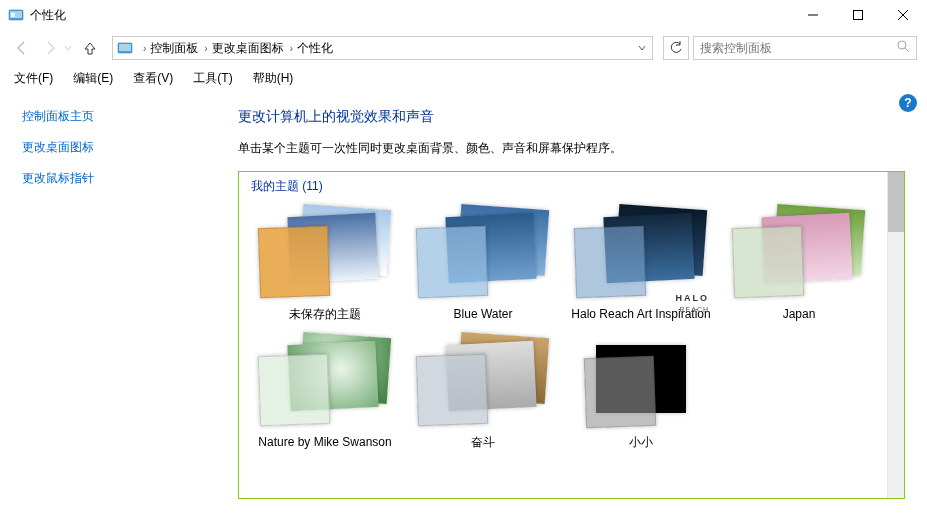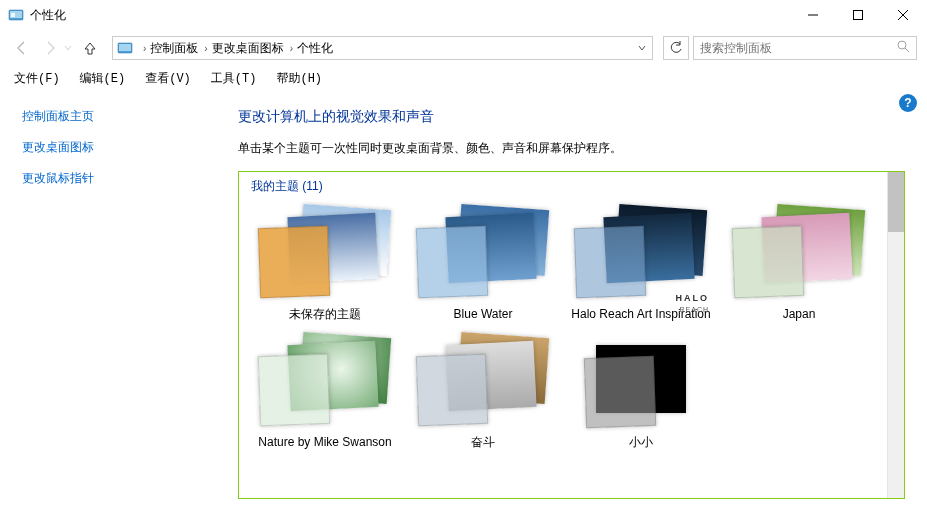--- a/index.html
+++ b/index.html
@@ -23,21 +23,21 @@
     .crumb { font-size: 12px; color: #000; margin-right: 2px; white-space: nowrap; }
     .crumb-sep { margin: 0 4px; color: #555; font-size: 10px; }
     .addr-right { margin-left: auto; display:flex; align-items:center; gap:4px; }
     .addr-drop { width: 16px; display:flex; justify-content:center; }
     .refresh-box { width: 26px; height: 24px; border:1px solid #ccc; display:flex; align-items:center; justify-content:center; }
     .search-box { width: 224px; height: 24px; border: 1px solid #ccc; display: flex; align-items: center; padding: 0 6px; color: #777; }
     .search-box .mag { margin-left: auto; opacity: .6; }
 
     
     .menubar { height: 24px; display: flex; align-items: center; padding: 0 6px; gap: 4px; font-size: 12px; }
-    .menu-item { padding: 2px 8px; font-family: Liberation Mono, monospace; }
+    .menu-item { padding: 2px 8px; }
 
     
     .body-wrap { display: flex; height: calc(518px - 30px - 36px - 24px); position: relative; }
     .sidebar { width: 220px; padding: 18px 10px 0 22px; }
     .sidebar a { display: block; color: #0066cc; font-size: 12px; margin-bottom: 14px; text-decoration: none; }
     .content { flex: 1; padding: 18px 22px 0 18px; position: relative; }
 
     .help-badge { position: absolute; top: 4px; right: 10px; width: 18px; height: 18px; border-radius: 50%; background: #1979ca; color: #fff; font-size: 12px; font-weight: bold; display:flex; align-items:center; justify-content:center; }
 
     h1.page-title { color: #003399; font-size: 14px; font-weight: normal; margin-bottom: 14px; }

